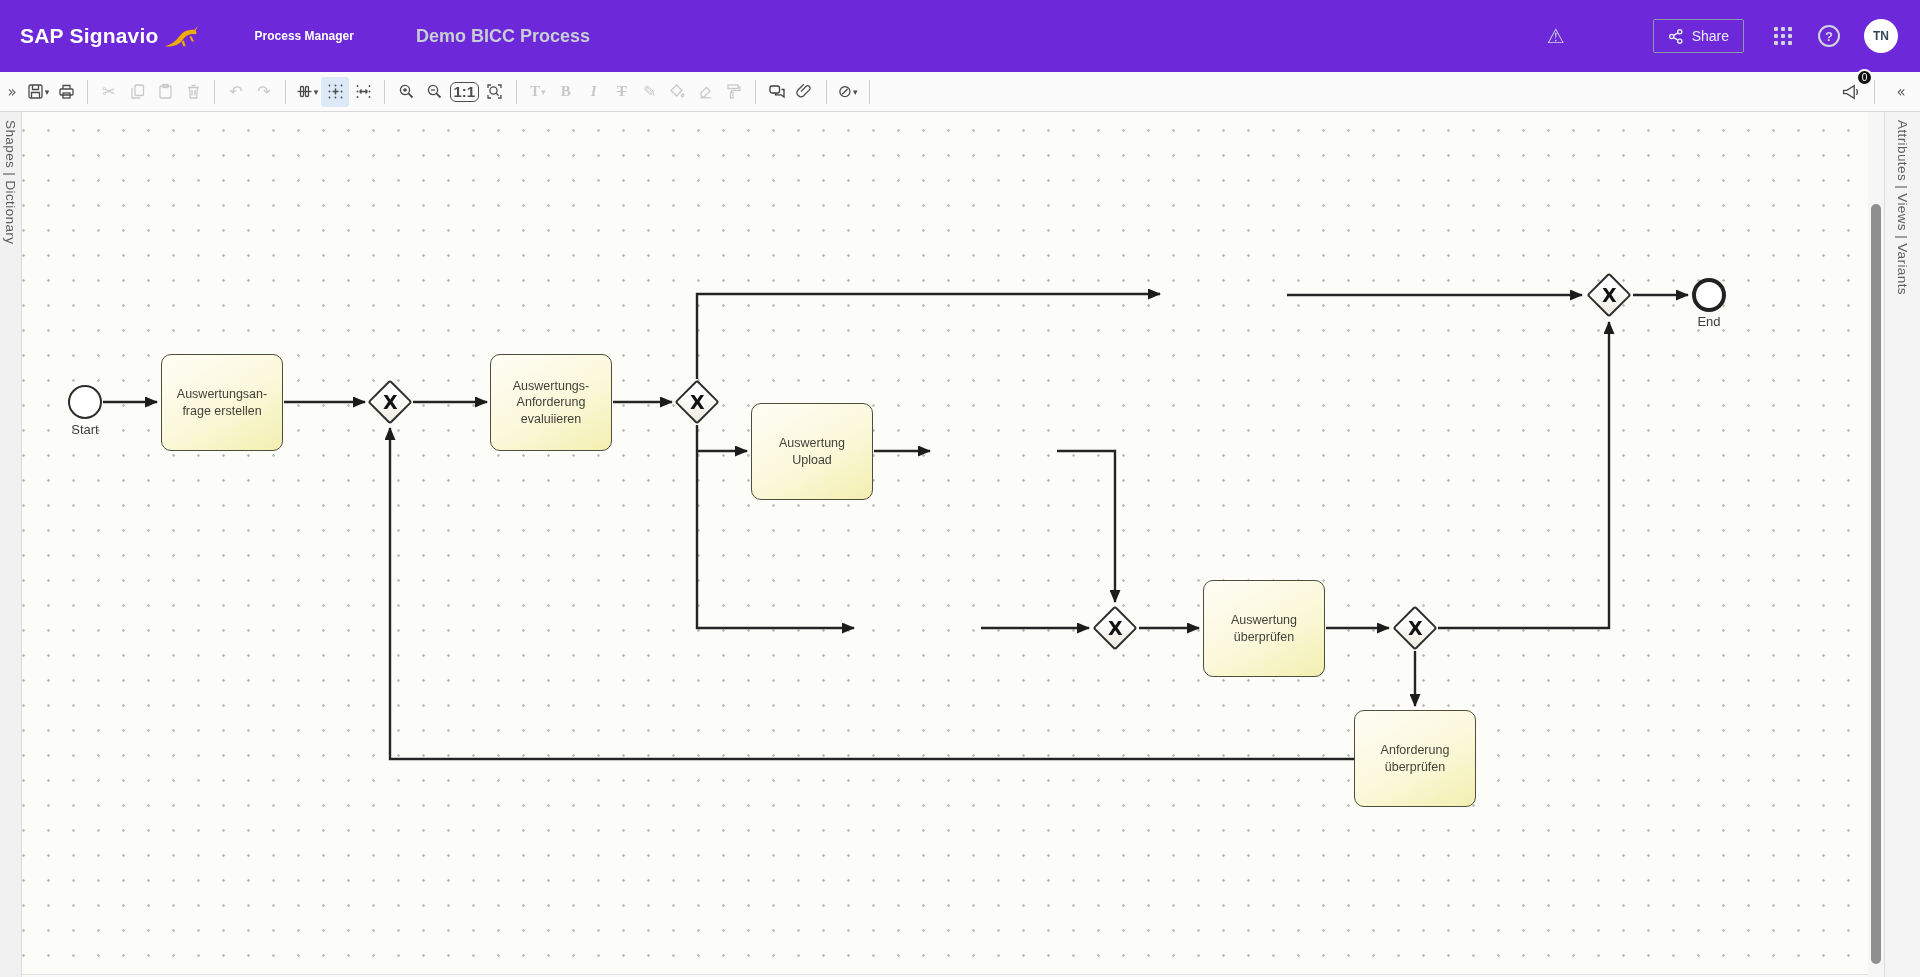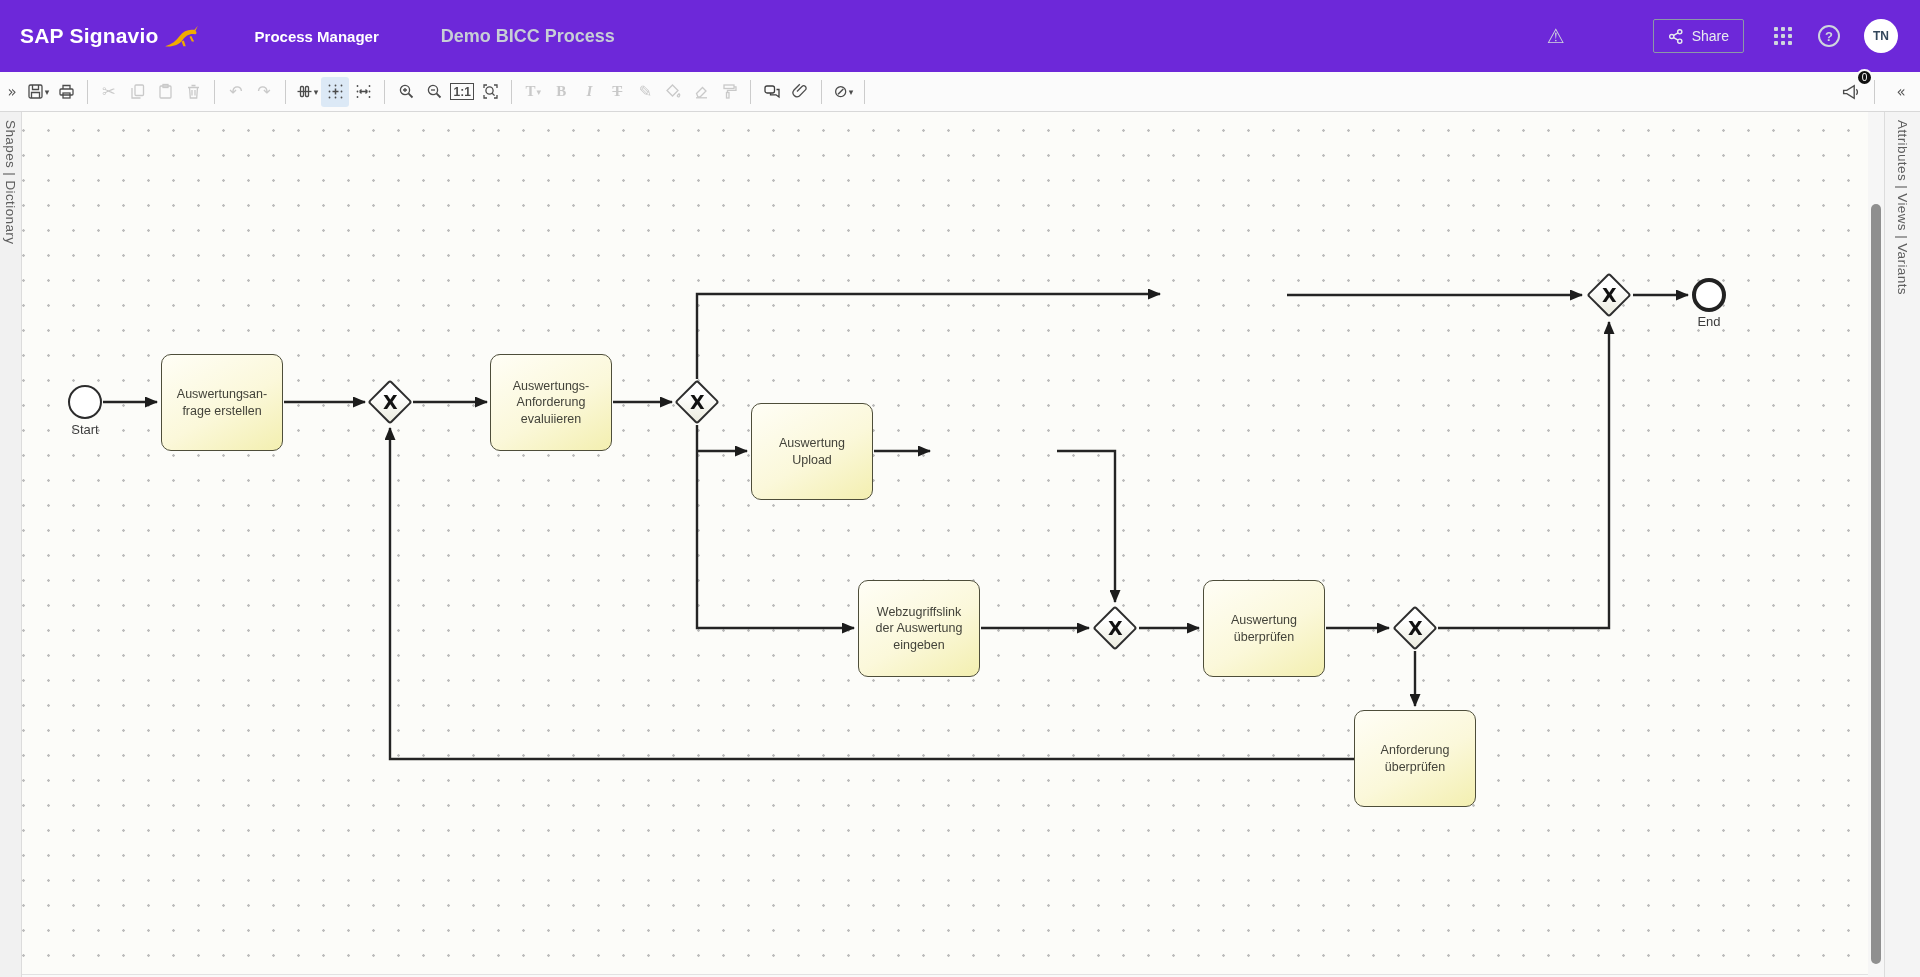--- a/index.html
+++ b/index.html
@@ -2,21 +2,21 @@
 <html><head>
 <meta charset="utf-8">
 <style>
   * { margin:0; padding:0; box-sizing:border-box; }
   html,body { width:1920px; height:977px; overflow:hidden; font-family:"Liberation Sans", sans-serif; background:#fff; }
 
   
   .header { height:72px; background:#6d28d9; display:flex; align-items:center; padding:0 22px 0 20px; }
   .brand { display:flex; align-items:center; color:#fff; font-size:21px; font-weight:bold; letter-spacing:.2px; }
   .brand svg { margin-left:4px; margin-top:-2px; }
-  .app-name { margin-left:54px; color:#fff; font-size:15px; font-weight:bold; }
+  .app-name { margin-left:54px; color:#fff; font-size:12px; font-weight:bold; }
   .doc-title { margin-left:62px; color:#c7ced6; font-size:18px; font-weight:700; }
   .header-right { margin-left:auto; display:flex; align-items:center; }
   .hicon { color:#cfd6dd; display:flex; align-items:center; justify-content:center; }
   .warn-glyph { font-size:20px; line-height:1; font-family:"DejaVu Sans",sans-serif; }
   .share-btn { margin-left:88px; border:1px solid #8b99a6; border-radius:2px; height:34px; padding:0 14px;
                display:flex; align-items:center; gap:8px; color:#e7ebef; font-size:14px; background:transparent; cursor:pointer; }
   .appgrid { margin-left:30px; display:grid; grid-template-columns:repeat(3,4px); grid-gap:3px; }
   .appgrid i { width:4px; height:4px; background:#cfd6dd; border-radius:1px; display:block; }
   .help-circle { margin-left:26px; width:22px; height:22px; border:2px solid #cfd6dd; border-radius:50%;
                  font-size:13px; font-weight:bold; color:#cfd6dd; display:flex; align-items:center; justify-content:center; }
@@ -28,21 +28,21 @@
   .panel-toggle { width:24px; color:#555; font-size:15px; display:flex; align-items:center; justify-content:center; cursor:pointer; font-family:"DejaVu Sans",sans-serif; }
   .tb { min-width:28px; height:30px; display:flex; align-items:center; justify-content:center; color:#4c4c4c; cursor:pointer; border-radius:3px; padding:0 2px; }
   .tb svg { stroke:currentColor; fill:none; stroke-width:1.3; }
   .tb.disabled { color:#c9c9c9; cursor:default; }
   .tb.active { background:#dce9f6; }
   .sep { width:1px; height:24px; background:#ccc; margin:0 7px; }
   .caret { font-size:9px; color:#4c4c4c; margin-left:1px; font-family:"DejaVu Sans",sans-serif; }
   .tb.disabled .caret { color:#c9c9c9; }
   .glyph { font-family:"DejaVu Sans",sans-serif; font-size:16px; line-height:1; }
   .txtic { font-family:"Liberation Serif",serif; font-size:15px; font-weight:bold; }
-  .one2one { border:1.2px solid currentColor; border-radius:0; font-size:12px; font-weight:bold; padding:1.5px 2.5px; line-height:1; }
+  .one2one { border:1.2px solid currentColor; border-radius:6px; font-size:15px; font-weight:bold; padding:1.5px 2.5px; line-height:1; }
   .strike { text-decoration:line-through; }
   .notif { position:relative; margin-left:auto; }
   .badge { position:absolute; top:-8px; right:-9px; min-width:17px; height:17px; background:#111; color:#fff; font-size:10px;
            border-radius:50%; display:flex; align-items:center; justify-content:center; border:2px solid #fbfbfb; }
   .toolbar-right-zone { width:38px; display:flex; align-items:center; justify-content:center; }
 
   
   .workspace { display:flex; height:879px; }
   .strip { background:#f1f1f1; display:flex; justify-content:center; padding-top:8px; }
   .strip-left { width:22px; border-right:1px solid #dcdcdc; }
@@ -324,23 +324,20 @@
       <div class="event end" style="left:1670px;top:166px"></div>
       <div class="evt-label" style="left:1657px;top:202px">End</div>
 
       <div class="task" style="left:139px;top:242px">Auswertungsan-
 frage erstellen</div>
       <div class="task" style="left:468px;top:242px">Auswertungs-
 Anforderung
 evaluiieren</div>
       <div class="task" style="left:729px;top:291px">Auswertung
 Upload</div>
-      <div class="task" style="left:836px;top:468px">Webzugriffslink
-der Auswertung
-eingeben</div>
       <div class="task" style="left:1181px;top:468px">Auswertung
 überprüfen</div>
       <div class="task" style="left:1332px;top:598px">Anforderung
 überprüfen</div>
 
       <div class="gw" style="left:352px;top:274px">
           <span>X</span>
         </div>
       <div class="gw" style="left:659px;top:274px">
           <span>X</span>

